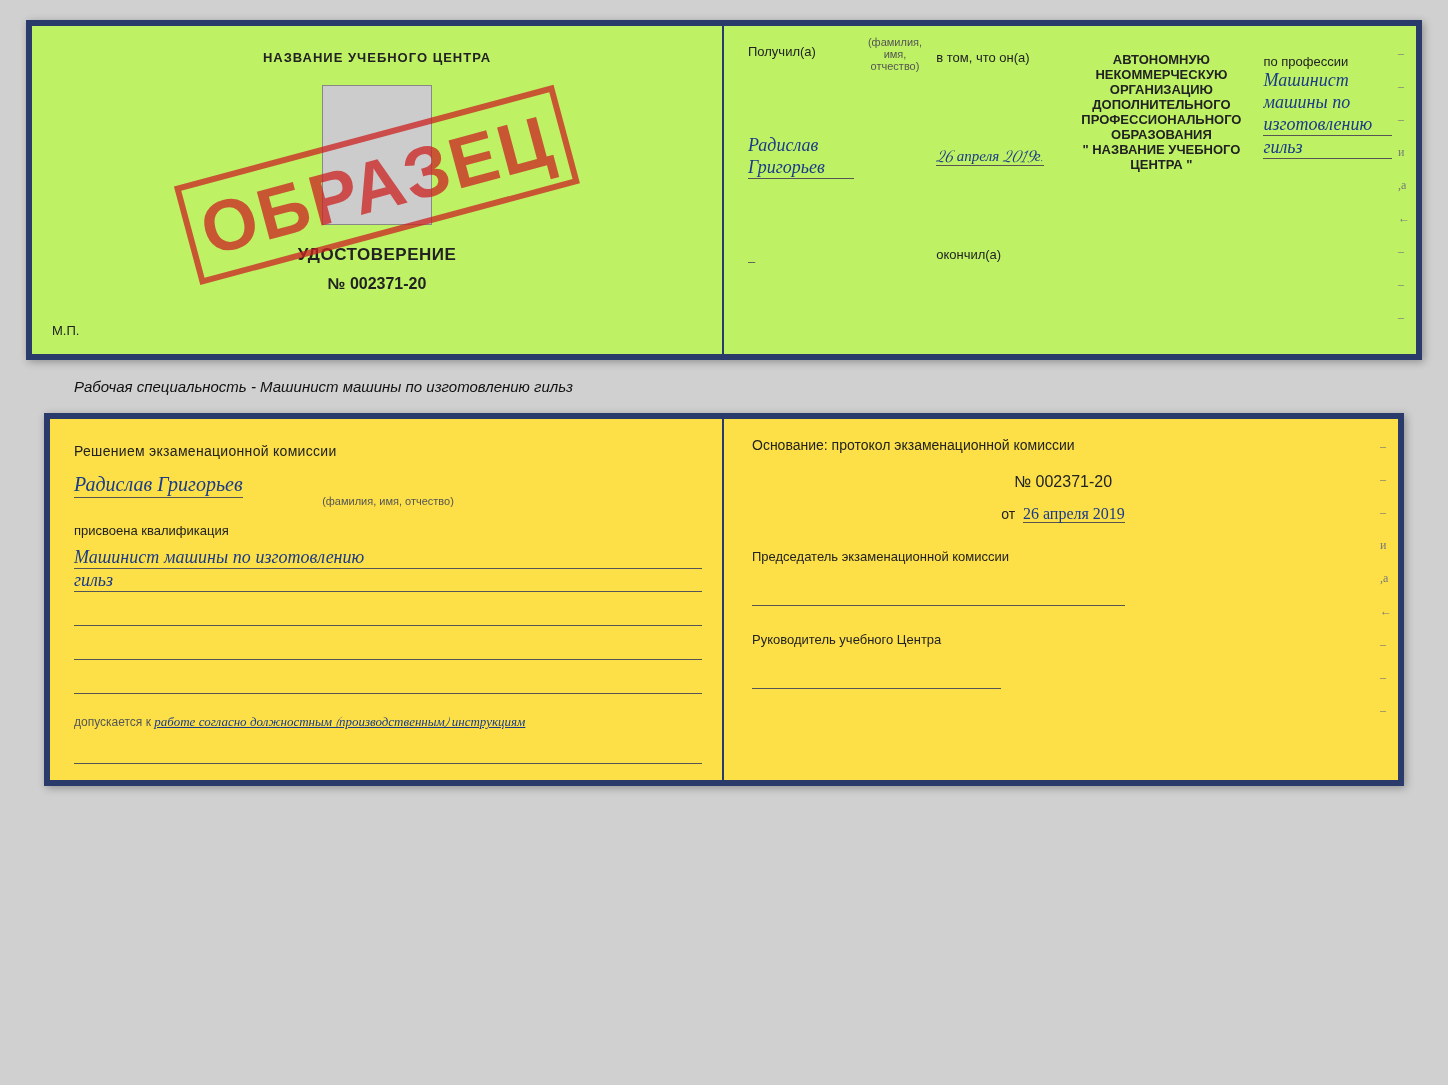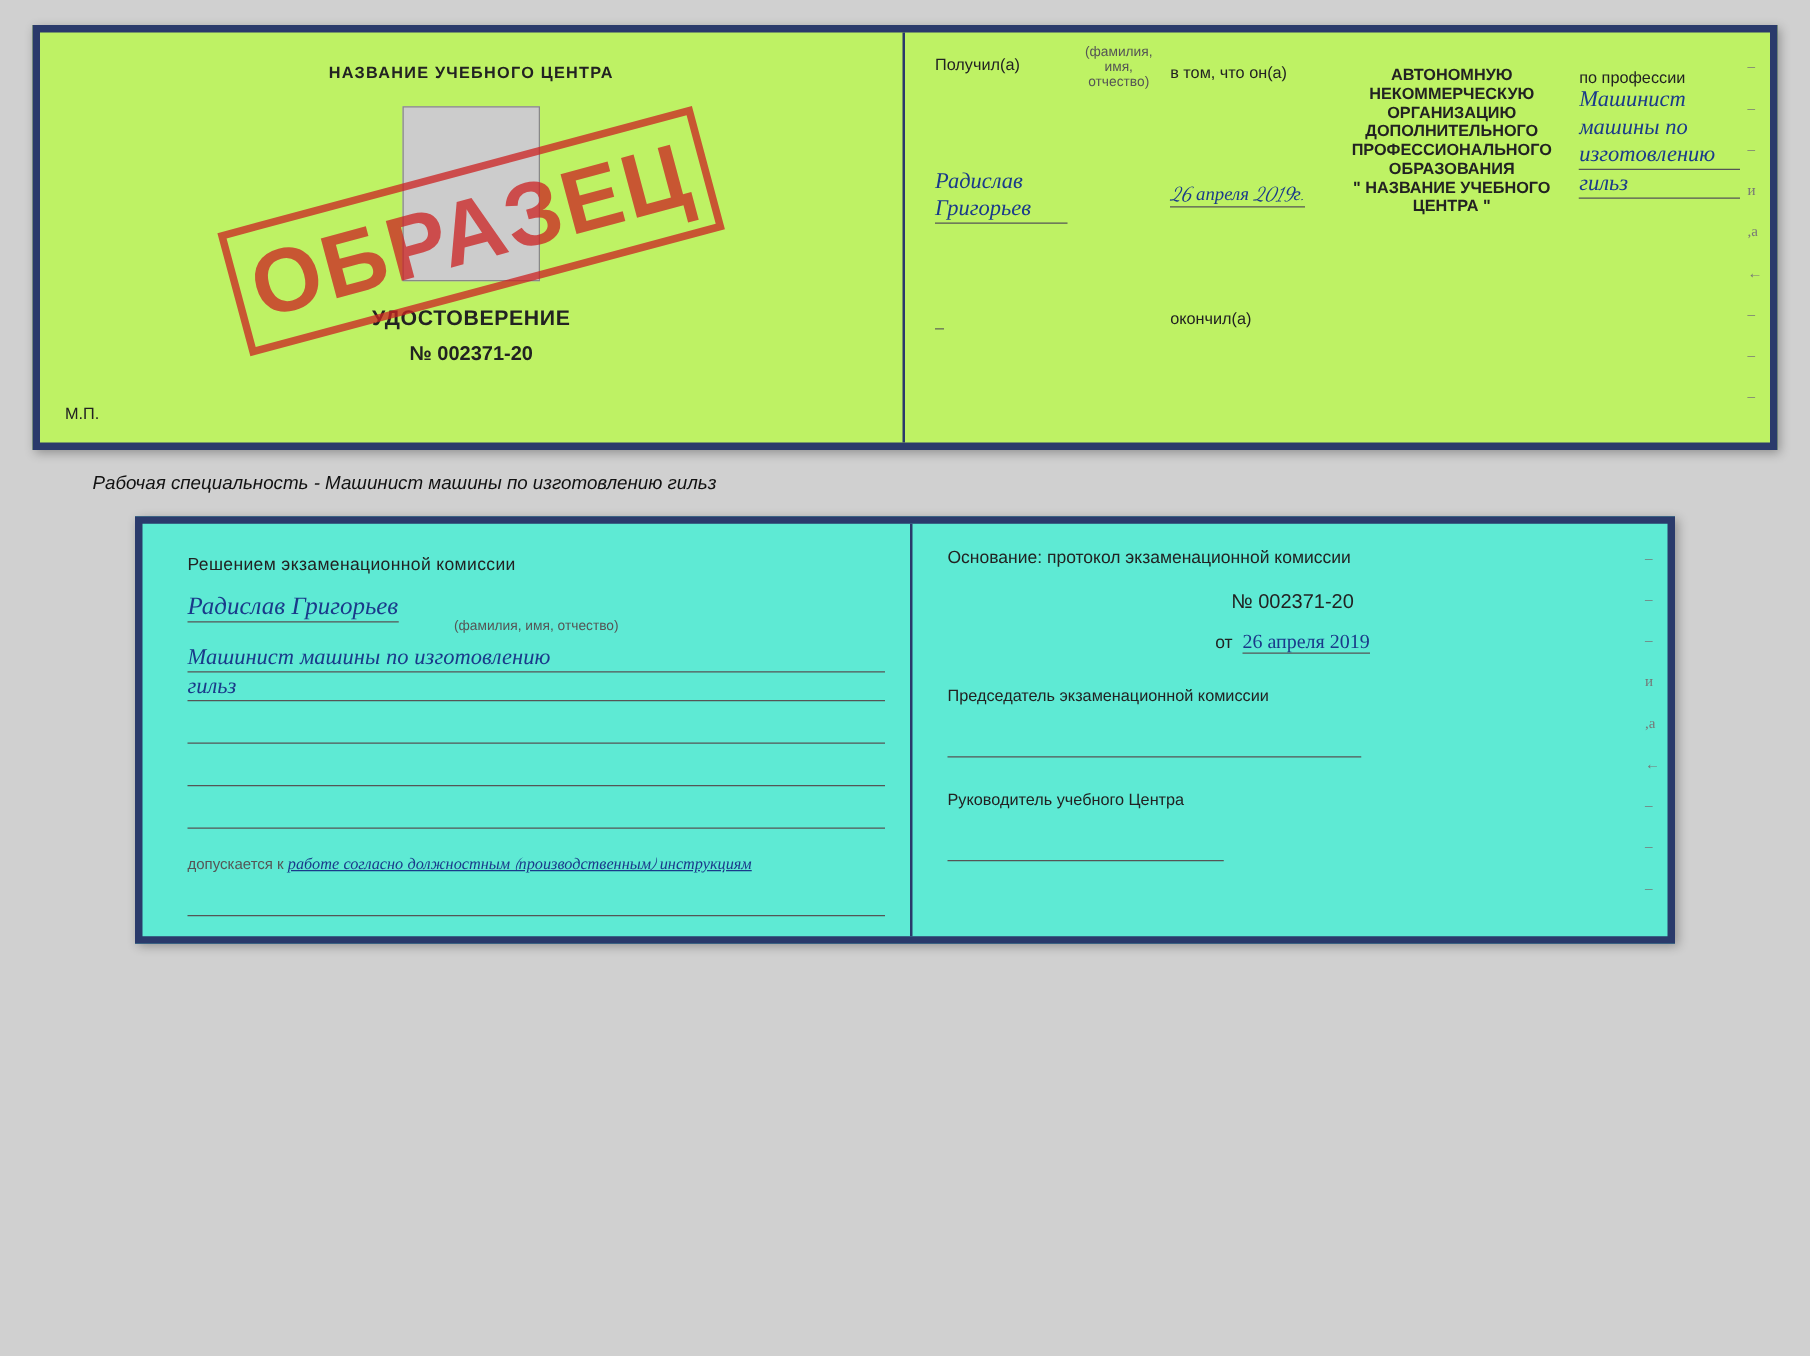--- a/index.html
+++ b/index.html
@@ -168,26 +168,25 @@
       font-size: 15px;
       font-family: Arial, sans-serif;
       color: #111;
       align-self: flex-start;
       padding-left: 54px;
       font-style: italic;
     }
 
     
     .bottom-doc {
-      width: 1232px;
-      background: #5eead4;
+      width: 1360px;
+      background: #fde047;
       border: 6px solid #2a3a6b;
       display: flex;
       box-shadow: 2px 2px 8px rgba(0,0,0,0.3);
-      padding-left: 12px;
     }
 
     .bottom-left {
       width: 50%;
       border-right: 2px solid #2a3a6b;
       padding: 24px 20px 16px 24px;
       display: flex;
       flex-direction: column;
       gap: 8px;
     }
@@ -289,20 +288,21 @@
 
   <div class="bottom-left">
     <div class="decision-text">Решением  экзаменационной  комиссии</div>
 
     <div style="margin-top:6px;">
       <span class="handwritten" style="font-size:20px;">Радислав Григорьев</span>
       <br>
       <span class="handwritten-small">(фамилия, имя, отчество)</span>
     </div>
 
+    <div style="margin-top:8px; font-size:13px; font-family:Arial,sans-serif; color:#222;">присвоена квалификация</div>
 
     <div>
       <div class="profession-text">Машинист машины по изготовлению</div>
       <div class="profession-text">гильз</div>
     </div>
 
     <div class="underline-block"></div>
     <div class="underline-block"></div>
     <div class="underline-block"></div>
 

